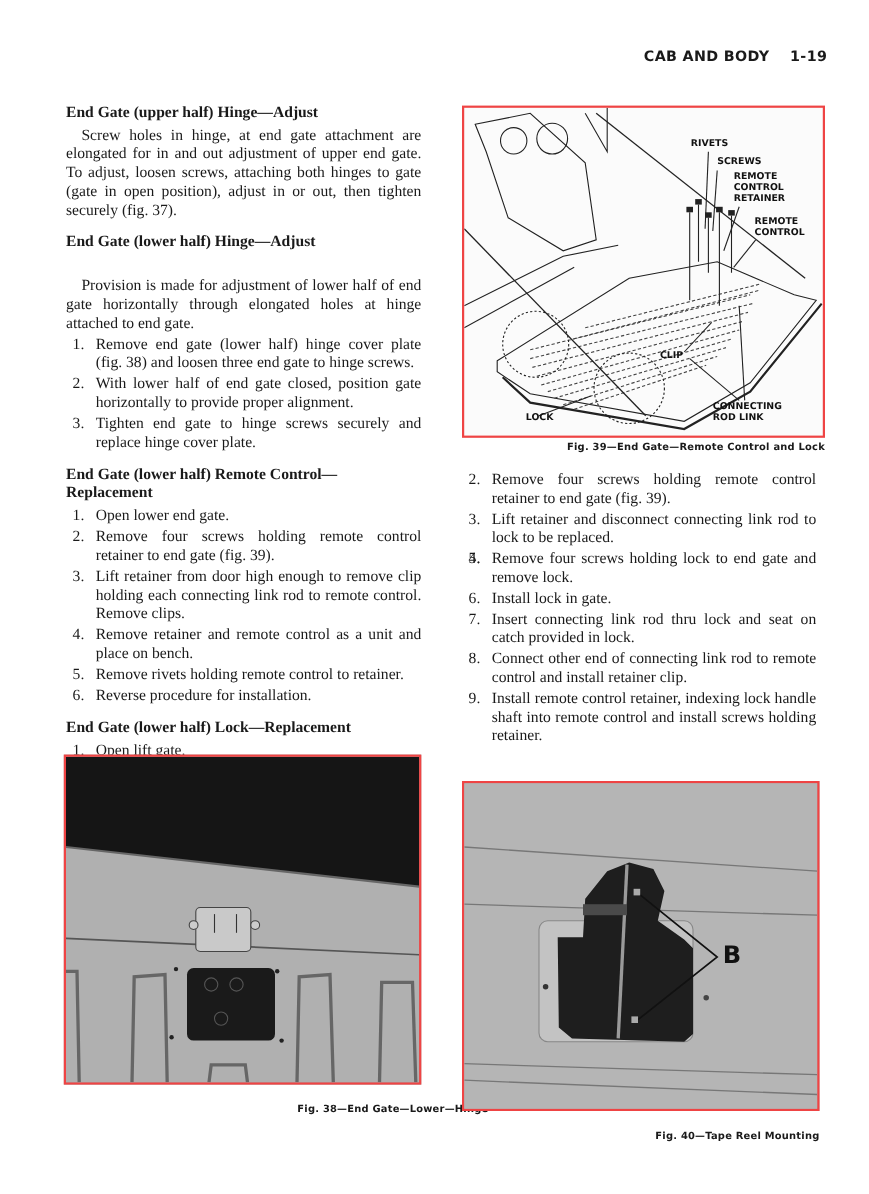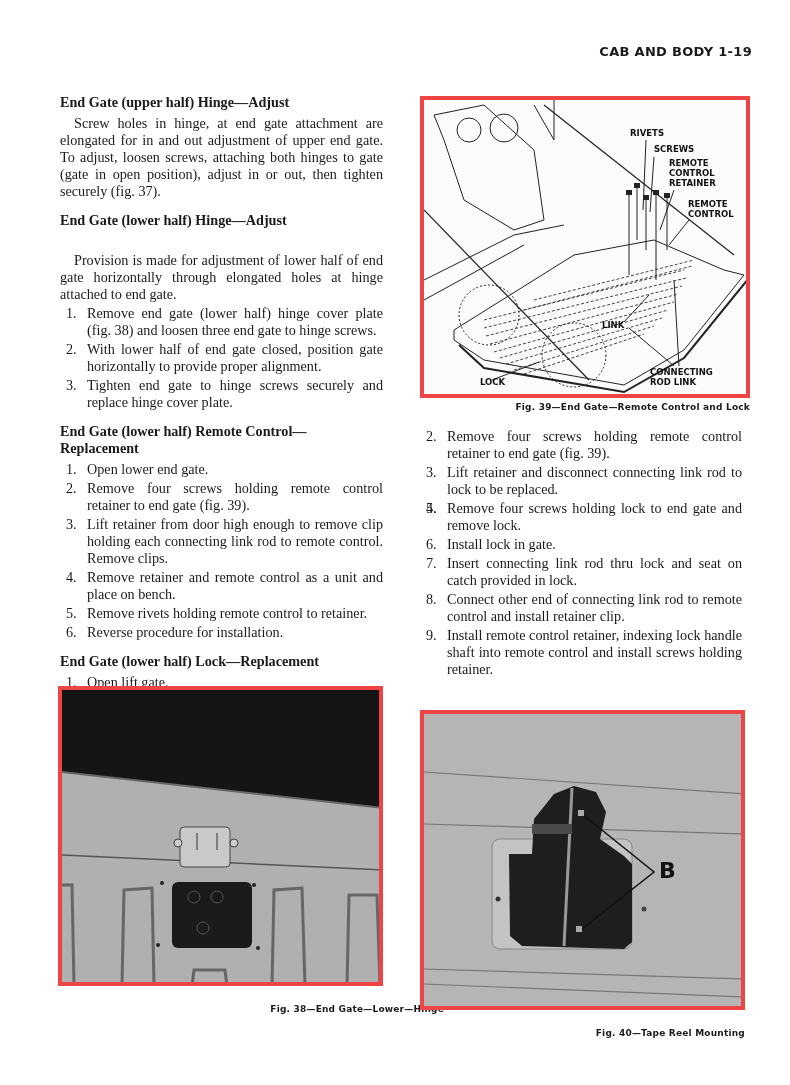--- a/index.html
+++ b/index.html
@@ -1,30 +1,30 @@
 <!DOCTYPE html>
 <html><head>
 <meta charset="utf-8">
 <style>
   html, body { margin: 0; padding: 0; background: #ffffff; }
   body { width: 790px; height: 1085px; position: relative; overflow: hidden; color: #1a1a1a; font-family: "DejaVu Serif", serif; }
   .header { position: absolute; top: 44px; right: 38px; font-family: "DejaVu Sans", sans-serif; font-weight: bold; font-size: 13px; letter-spacing: 0.3px; }
-  .header .sect { }
+  .header .sect { margin-right: 14px; }
   .col { position: absolute; font-size: 13.2px; line-height: 17px; }
   .col-left { left: 60px; top: 94px; width: 323px; }
   .col-right { left: 420px; top: 426px; width: 322px; }
   h3 { font-family: "Liberation Serif", serif; font-weight: bold; font-size: 14.2px; margin: 0 0 4px 0; line-height: 17px; }
   p.para { margin: 0; text-align: justify; text-indent: 14px; font-family: "Liberation Serif", serif; font-size: 14.2px; line-height: 17px; }
   ol.steps { list-style: none; margin: 2px 0 0 0; padding: 0; font-family: "Liberation Serif", serif; font-size: 14.2px; line-height: 17px; }
   ol.steps li { position: relative; padding-left: 27px; margin-bottom: 2px; text-align: justify; }
   ol.steps li .num { position: absolute; left: 6px; top: 0; }
   .sec { margin-bottom: 12px; }
 
   .fig { position: absolute; }
-  .fig .frame { position: absolute; border: 4px solid #ef4444; box-sizing: border-box; overflow: hidden; }
+  .fig .frame { position: absolute; border: 2px solid #ef4444; box-sizing: border-box; overflow: hidden; }
   .fig .caption { position: absolute; left: 0; right: 0; text-align: right; font-family: "DejaVu Sans", sans-serif; font-weight: bold; font-size: 9px; letter-spacing: 0.2px; }
 
   #fig39 { left: 420px; top: 96px; width: 330px; height: 320px; }
   #fig39 .frame { left: 0; top: 0; width: 330px; height: 302px; background: #fbfbfb; }
   #fig39 .caption { top: 306px; }
   .callout { position: absolute; font-family: "DejaVu Sans", sans-serif; font-weight: bold; font-size: 8.5px; line-height: 10px; color: #111; }
 
   #fig38 { left: 58px; top: 686px; width: 386px; height: 330px; }
   #fig38 .frame { left: 0; top: 0; width: 325px; height: 300px; background: #a8a8a8; }
   #fig38 .caption { top: 318px; }
@@ -148,21 +148,21 @@
           <rect x="240" y="93" width="6" height="5"></rect>
       </g>
     </svg>
     <span class="callout" style="left:206px;top:28px;">RIVETS</span>
     <span class="callout" style="left:230px;top:44px;">SCREWS</span>
     <span class="callout" style="left:245px;top:58px;">REMOTE</span>
     <span class="callout" style="left:245px;top:68px;">CONTROL</span>
     <span class="callout" style="left:245px;top:78px;">RETAINER</span>
     <span class="callout" style="left:264px;top:99px;">REMOTE</span>
     <span class="callout" style="left:264px;top:109px;">CONTROL</span>
-    <span class="callout" style="left:178px;top:220px;">LINK</span>
+    <span class="callout" style="left:178px;top:220px;">CLIP</span>
     <span class="callout" style="left:56px;top:277px;">LOCK</span>
     <span class="callout" style="left:226px;top:267px;">CONNECTING</span>
     <span class="callout" style="left:226px;top:277px;">ROD LINK</span>
   </div>
   <div class="caption">Fig. 39—End Gate—Remote Control and Lock</div>
 </div>
 
 <div class="fig" id="fig38">
   <div class="frame">
     <svg width="321" height="296" viewBox="0 0 321 296">

